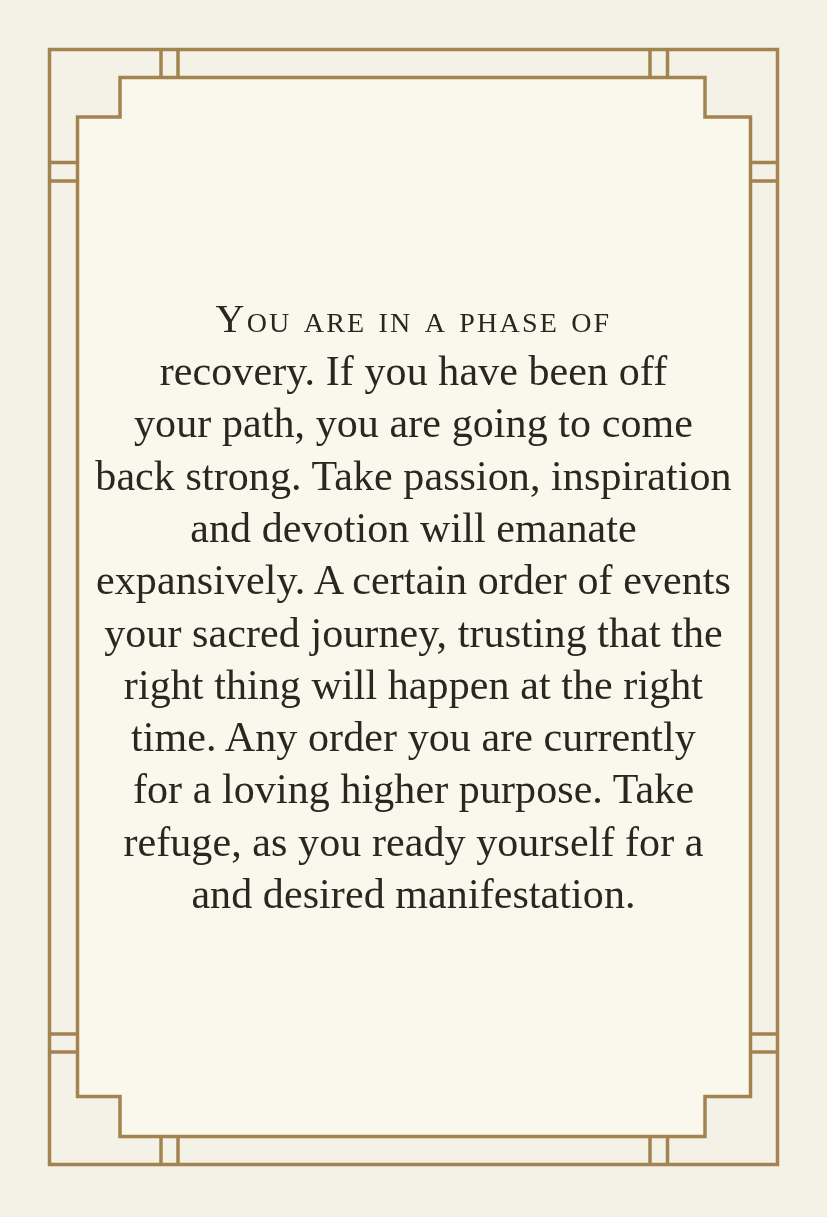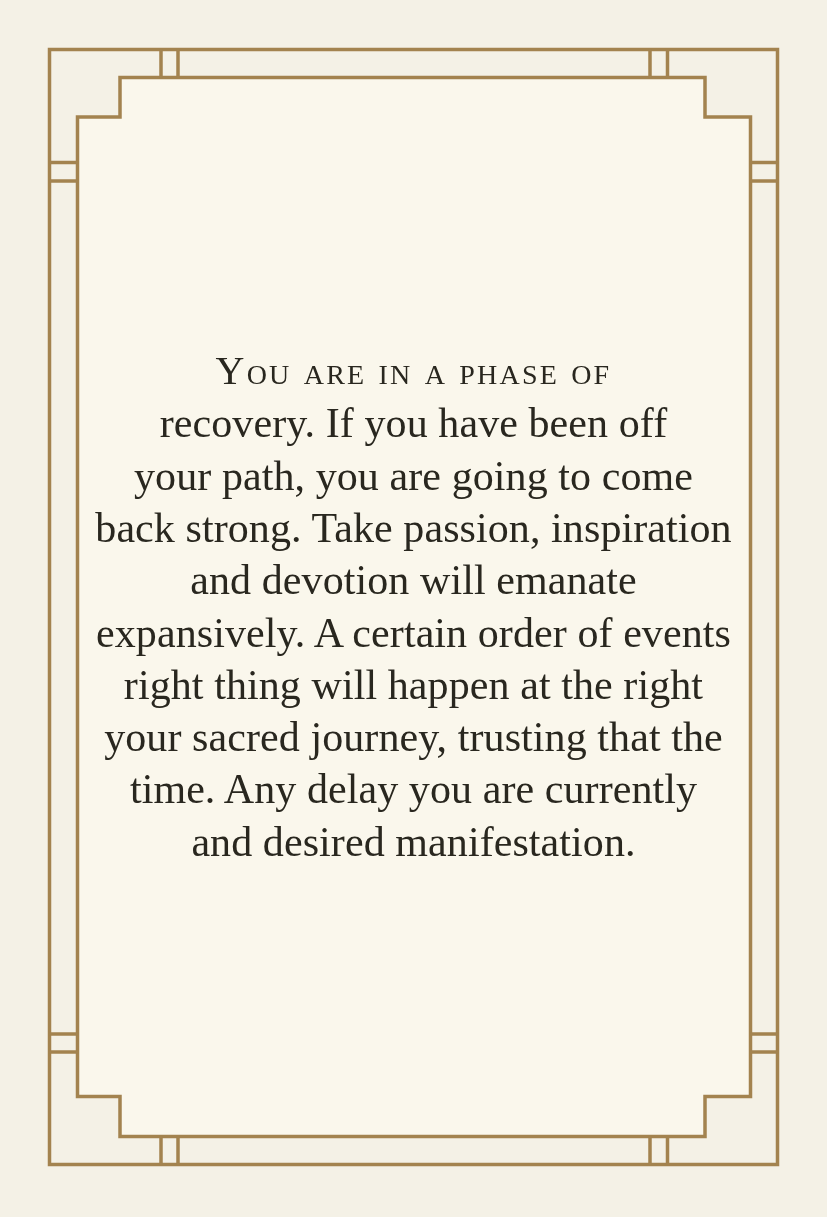--- a/index.html
+++ b/index.html
@@ -65,18 +65,20 @@
 </svg>
 
 <div class="text-area" style="color: rgb(41, 39, 31);">
   <div class="heading-line">You are in a phase of</div>
   <div>
       <div class="body-line">recovery. If you have been off</div>
       <div class="body-line">your path, you are going to come</div>
       <div class="body-line">back strong. Take passion, inspiration</div>
       <div class="body-line">and devotion will emanate</div>
       <div class="body-line">expansively. A certain order of events</div>
+      <div class="body-line">your sacred journey, trusting that the</div>
       <div class="body-line">right thing will happen at the right</div>
-      <div class="body-line">your sacred journey, trusting that the</div>
-      <div class="body-line">time. Any delay you are currently</div>
+      <div class="body-line">time. Any order you are currently</div>
+      <div class="body-line">for a loving higher purpose. Take</div>
+      <div class="body-line">refuge, as you ready yourself for a</div>
       <div class="body-line">and desired manifestation.</div>
     </div>
 </div>
 
 </body></html>

